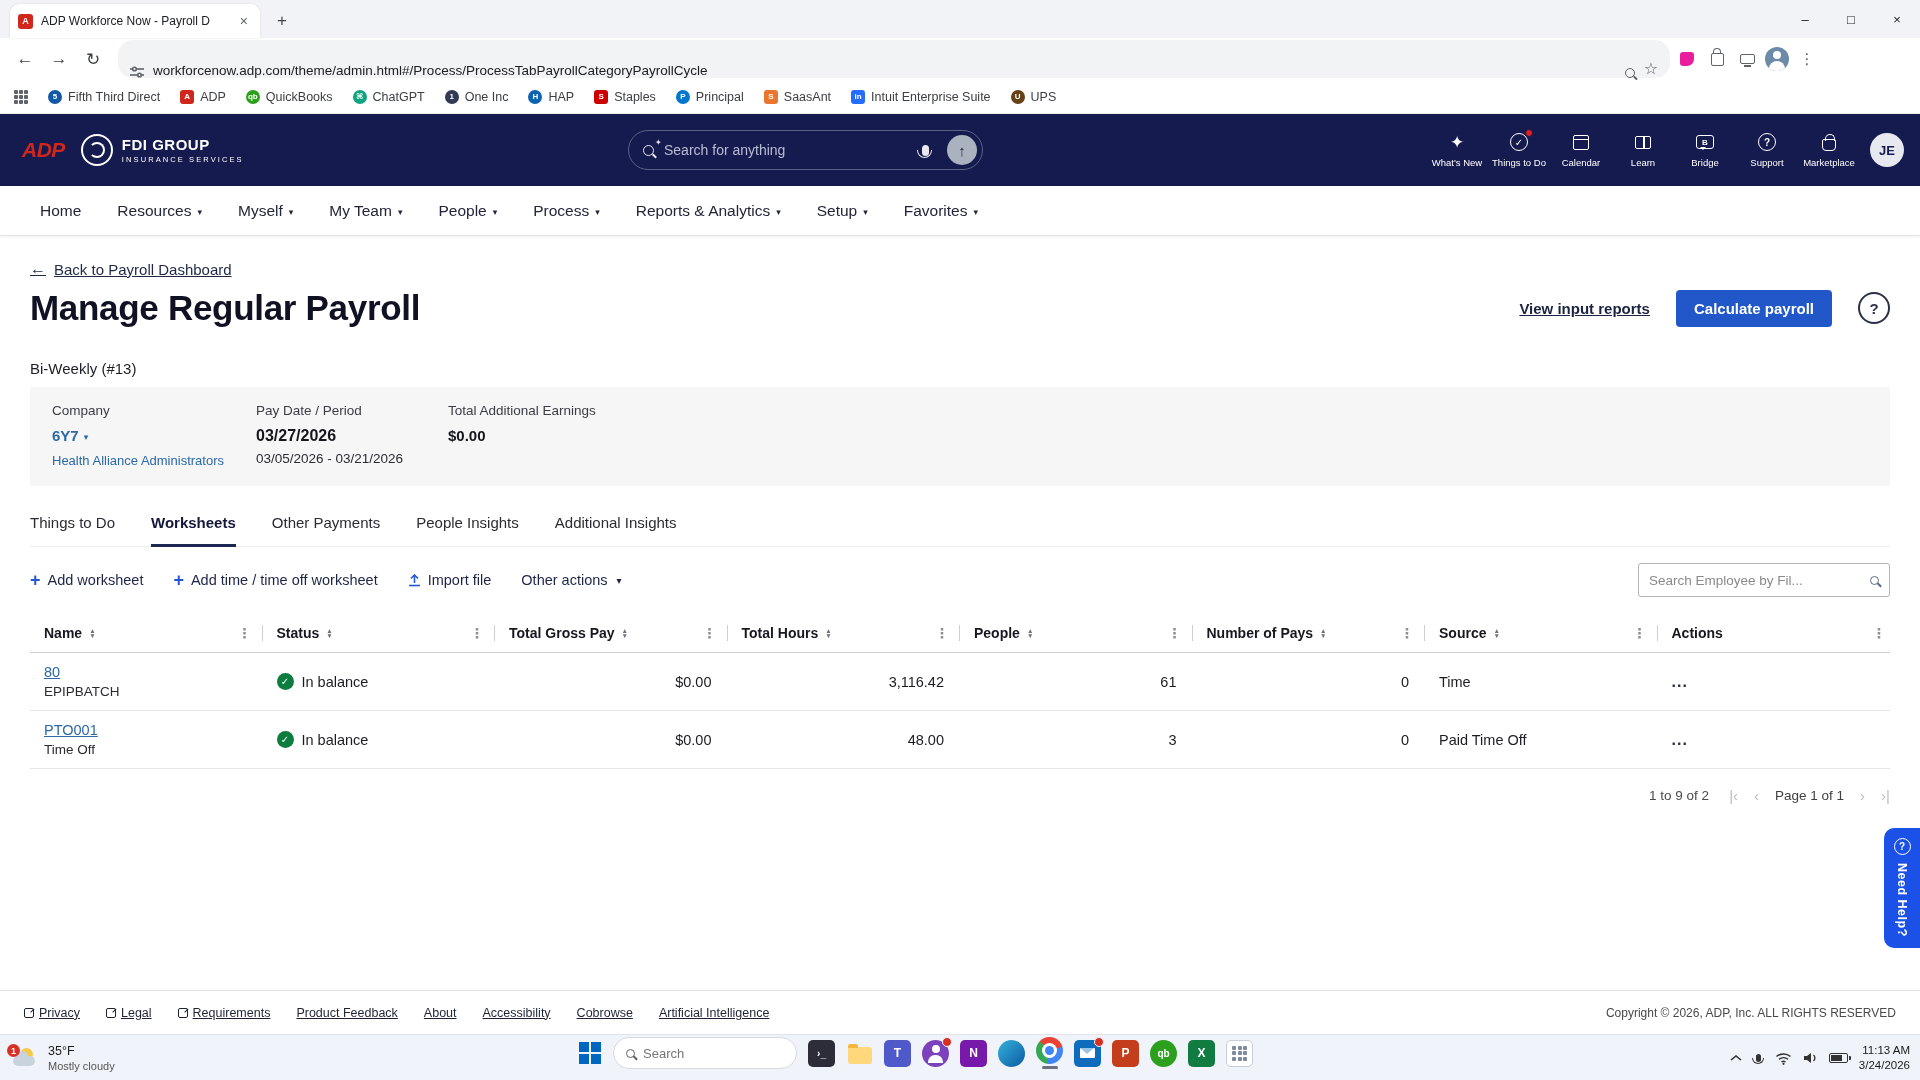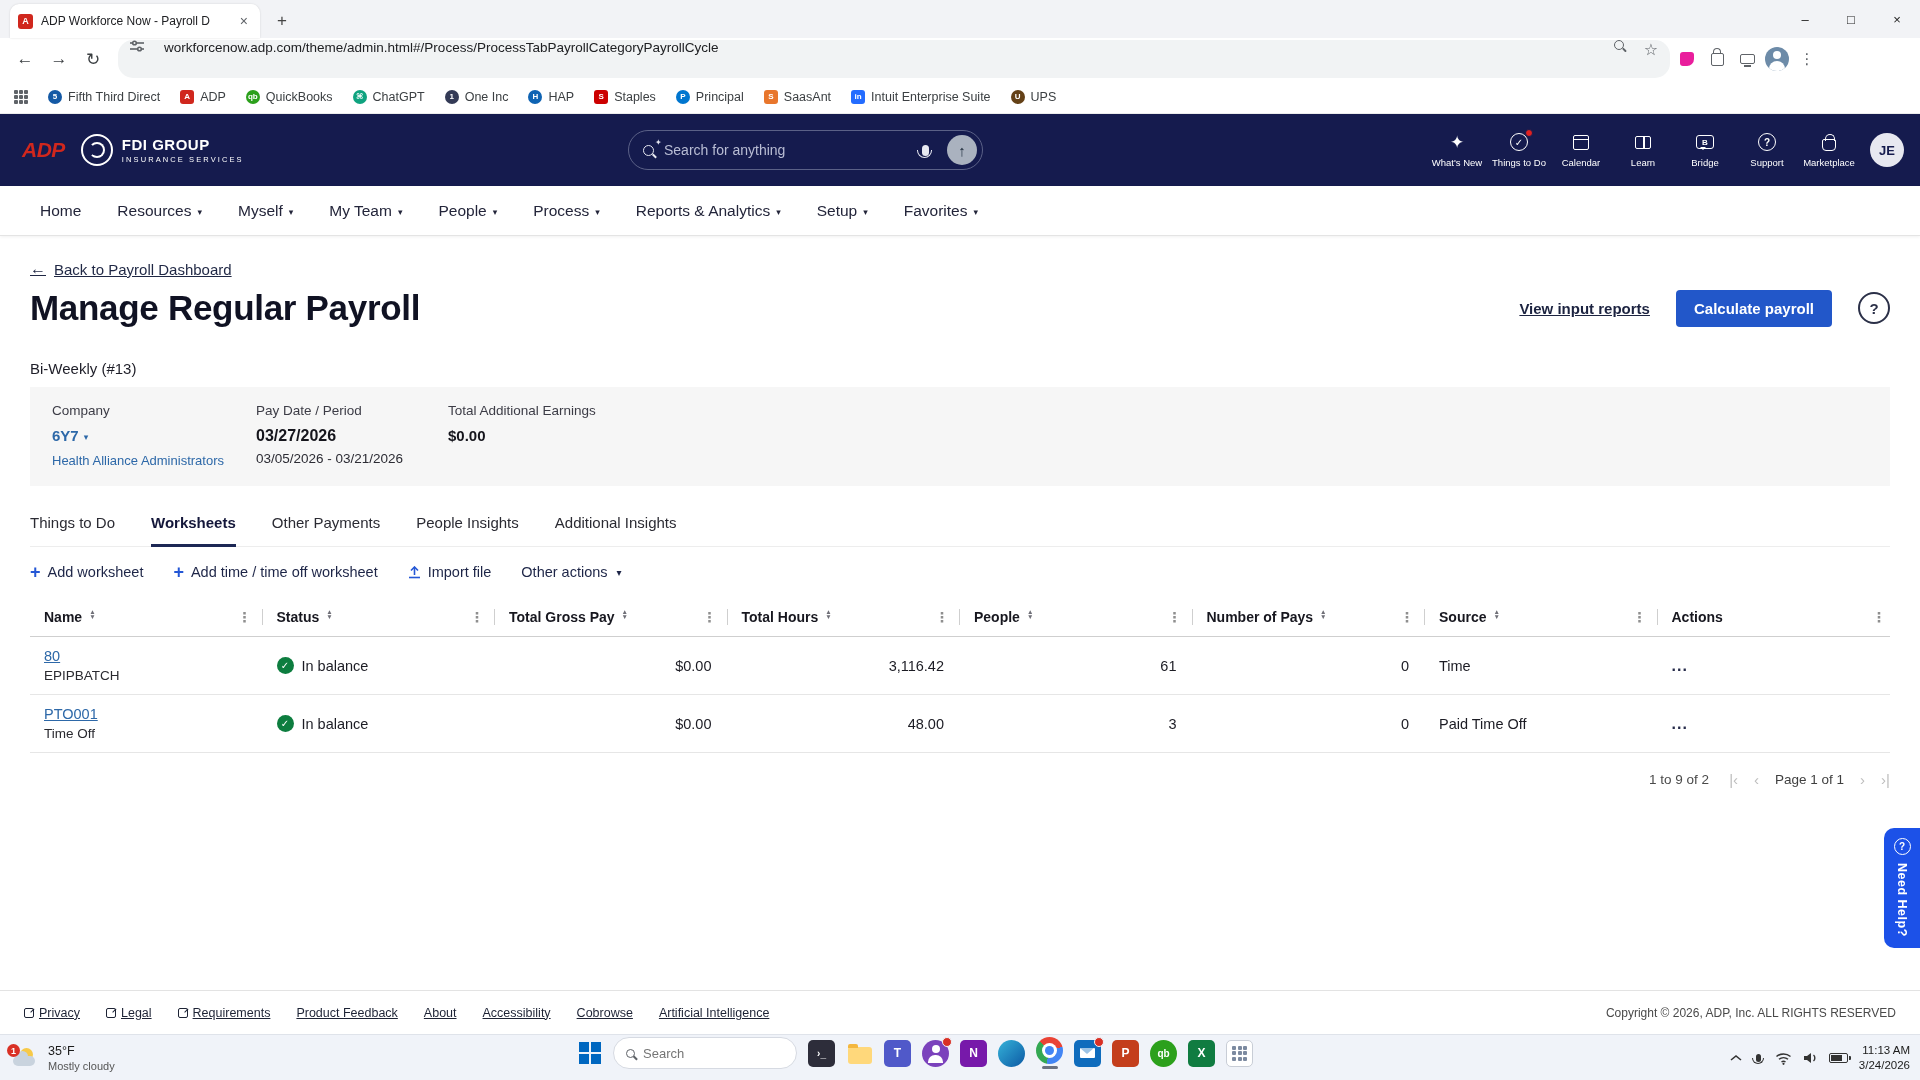--- a/index.html
+++ b/index.html
@@ -14,21 +14,21 @@
              display:grid; place-items:center; flex:0 0 auto; }
   .tab-title { font-size:12px; color:#202124; white-space:nowrap; overflow:hidden; text-overflow:ellipsis; flex:1; }
   .tab-close { font-size:14px; color:#5f6368; padding:0 4px; cursor:pointer; }
   .newtab { width:28px; height:28px; margin:0 0 3px 8px; display:grid; place-items:center; font-size:17px; color:#444; border-radius:50%; cursor:pointer; }
   .win-controls { position:absolute; right:0; top:0; height:38px; display:flex; }
   .win-btn { width:46px; height:38px; display:grid; place-items:center; font-size:13px; color:#222; cursor:pointer; }
 
   
   .toolbar { height:42px; background:#fff; display:flex; align-items:center; padding:0 10px; gap:4px; }
   .nav-btn { width:30px; height:30px; display:grid; place-items:center; font-size:17px; color:#3c4043; border-radius:50%; cursor:pointer; }
-  .urlbar { flex:0 0 1552px; height:38px; background:#f1f3f4; border-radius:15px; display:flex; align-items:flex-start; padding:0 12px; gap:20px; margin-left:6px; }
+  .urlbar { flex:0 0 1552px; height:38px; background:#f1f3f4; border-radius:15px; display:flex; align-items:flex-end; padding:0 12px; gap:9px; margin-left:6px; }
   .tune-ico svg { display:block; }
   .url-text { flex:1; border:none; background:transparent; outline:none; font-size:13.5px; color:#202124; font-family:inherit; }
   .mag { width:10px; height:10px; border:1.7px solid #5f6368; border-radius:50%; position:relative; flex:0 0 auto; }
   .mag::after { content:""; position:absolute; width:5px; height:1.7px; background:#5f6368; transform:rotate(45deg); right:-4px; bottom:-2px; border-radius:1px; }
   .star { font-size:16px; color:#5f6368; cursor:pointer; }
   .tool-ico { width:26px; height:26px; display:grid; place-items:center; cursor:pointer; }
   .pink-ext { width:14px; height:14px; background:#e91e9c; border-radius:3px 3px 7px 3px; }
   .puzzle { width:13px; height:13px; border:1.8px solid #5f6368; border-radius:2px; position:relative; }
   .puzzle::before { content:""; position:absolute; width:6px; height:4px; border:1.8px solid #5f6368; border-bottom:none; border-radius:4px 4px 0 0; top:-6px; left:1.5px; background:#fff; }
   .device { width:15px; height:10px; border:1.7px solid #5f6368; border-radius:2px; position:relative; }
@@ -122,21 +122,21 @@
   .emp-search { width:252px; height:34px; border:1px solid #b5b5b5; border-radius:3px; display:flex; align-items:center; padding:0 10px; gap:8px; background:#fff; }
   .emp-search input { flex:1; border:none; outline:none; font-size:13.5px; color:#333; font-family:inherit; }
   .emp-search input::placeholder { color:#8a8a8a; }
   .emp-mag { width:9px; height:9px; border:1.7px solid #5b6a86; border-radius:50%; position:relative; cursor:pointer; }
   .emp-mag::after { content:""; position:absolute; width:5px; height:1.7px; background:#5b6a86; transform:rotate(45deg); right:-4px; bottom:-2px; }
 
   
   .grid-table { margin:16px 30px 0; }
   .thead, .trow { display:grid; grid-template-columns:repeat(8,1fr); }
   .thead { height:40px; align-items:center; border-bottom:1px solid #cfcfcf; }
-  .th { display:flex; padding-left:14px; font-size:14px; font-weight:bold; color:#17171f; }
+  .th { display:flex; align-items:center; padding-left:14px; font-size:14px; font-weight:bold; color:#17171f; }
   .sort { display:inline-flex; flex-direction:column; margin-left:7px; color:#6f6f77; font-size:6.5px; line-height:5px; cursor:pointer; }
   .th-kebab { margin-left:auto; color:#8f8f8f; font-size:14px; cursor:pointer; padding:0 4px; }
   .th-bar { width:1px; height:16px; background:#cfcfcf; margin-left:6px; }
   .trow { min-height:58px; align-items:center; border-bottom:1px solid #e6e6e6; }
   .td { padding-left:14px; font-size:14.5px; color:#1c1c24; }
   .td.num { text-align:right; padding-left:0; padding-right:16px; }
   .row-link { font-size:14.5px; color:#2d68a8; text-decoration:underline; cursor:pointer; }
   .row-sub { font-size:13.5px; color:#2a2a30; margin-top:4px; }
   .status-cell { display:flex; align-items:center; gap:8px; }
   .chk { width:17px; height:17px; border-radius:50%; background:#0d7d3f; color:#fff; font-size:10px; display:grid; place-items:center; flex:0 0 auto; }
@@ -486,20 +486,24 @@
             </g>
           </svg>
         </span>
       <span>Import file</span>
     </span>
     <span class="action-link">
         <span>Other actions</span>
         <span class="oa-caret">▾</span>
       </span>
     <span class="act-spacer"></span>
+    <div class="emp-search">
+      <input placeholder="Search Employee by Fil..." style="">
+      <span class="emp-mag"></span>
+    </div>
   </div>
 
   <div class="grid-table">
     <div class="thead">
       <div class="th">
           <span>Name</span>
           <span class="sort">
             <span>▲</span>
             <span>▼</span>
           </span>

